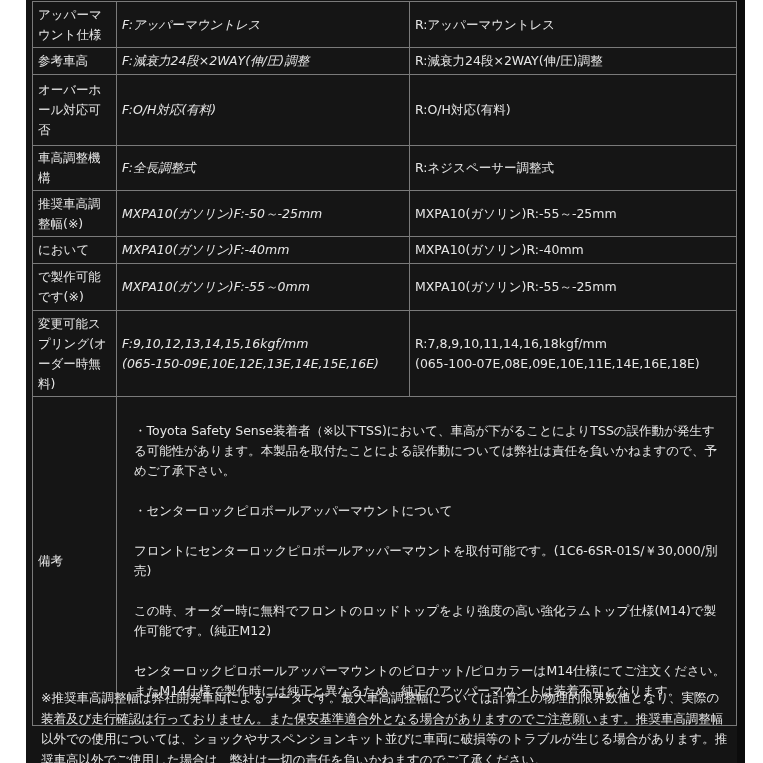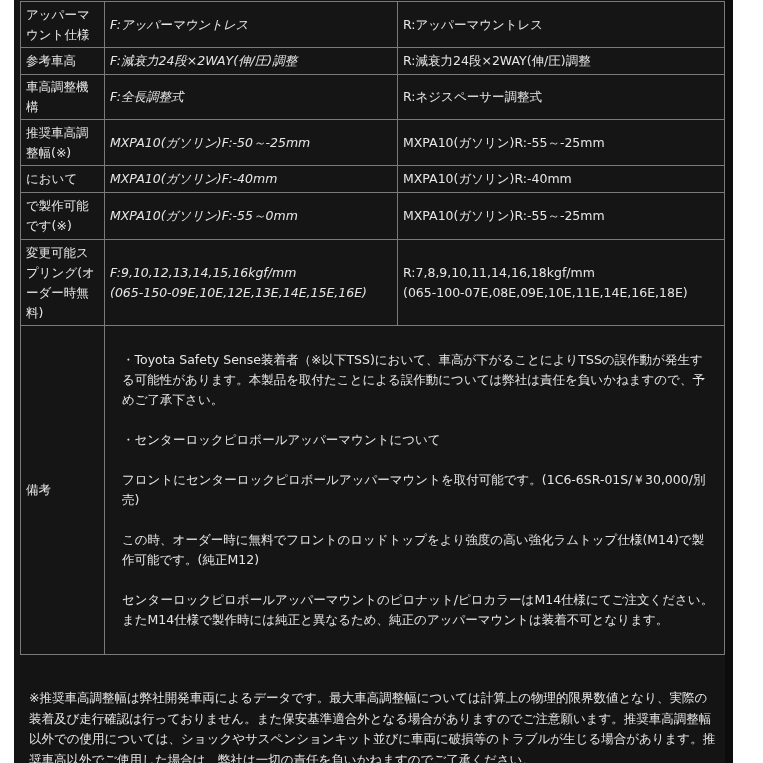--- a/index.html
+++ b/index.html
@@ -3,21 +3,21 @@
 <meta charset="utf-8">
 <style>
   html, body {
     margin: 0; padding: 0;
     background: #ffffff;
     width: 763px; height: 763px; overflow: hidden;
   }
   body { font-family: "DejaVu Sans", "Liberation Sans", sans-serif; }
   .panel {
     position: absolute;
-    left: 14px; top: 0;
+    left: 26px; top: 0;
     width: 719px; height: 763px;
     background: #141414;
     border-right: 8px solid #0c0c0c;
     box-sizing: border-box;
   }
   table.spec {
     position: absolute;
     left: 6px; top: 1px;
     width: 705px;
     border-collapse: collapse;
@@ -56,20 +56,25 @@
       <tr style="height:46px">
         <td class="label">アッパーマウント仕様</td>
         <td class="front">F:アッパーマウントレス</td>
         <td class="rear">R:アッパーマウントレス</td>
       </tr>
       <tr style="height:27px">
         <td class="label">参考車高</td>
         <td class="front">F:減衰力24段×2WAY(伸/圧)調整</td>
         <td class="rear">R:減衰力24段×2WAY(伸/圧)調整</td>
       </tr>
+      <tr style="height:71px">
+        <td class="label">オーバーホール対応可否</td>
+        <td class="front">F:O/H対応(有料)</td>
+        <td class="rear">R:O/H対応(有料)</td>
+      </tr>
       <tr style="height:45px">
         <td class="label">車高調整機構</td>
         <td class="front">F:全長調整式</td>
         <td class="rear">R:ネジスペーサー調整式</td>
       </tr>
       <tr style="height:46px">
         <td class="label">推奨車高調整幅(※)</td>
         <td class="front">MXPA10(ガソリン)F:-50～-25mm</td>
         <td class="rear">MXPA10(ガソリン)R:-55～-25mm</td>
       </tr>

